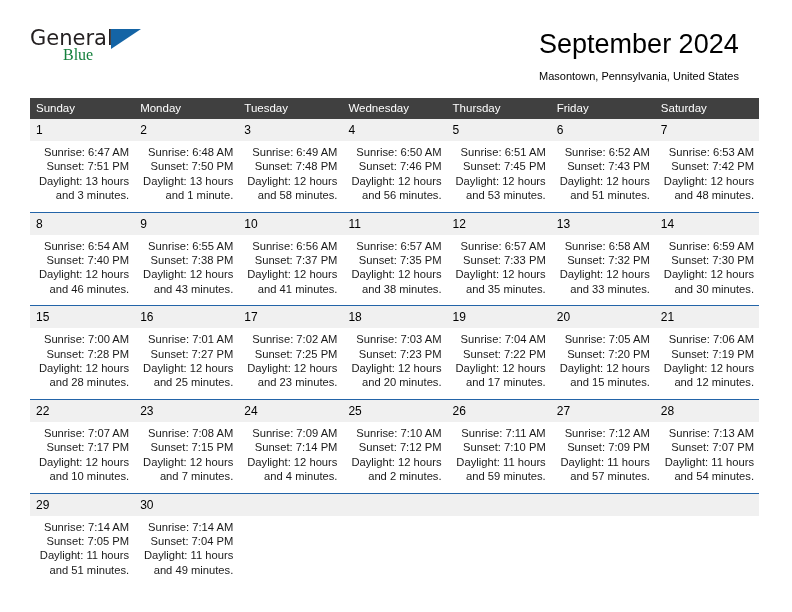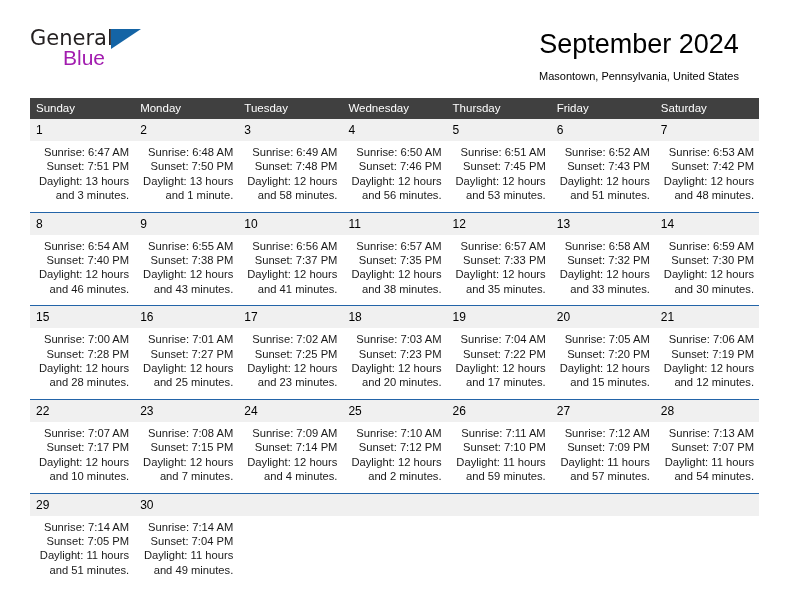--- a/index.html
+++ b/index.html
@@ -43,36 +43,36 @@
     top: 0;
     font-size: 21px;
     letter-spacing: 0px;
     color: #231f20;
     font-family: "DejaVu Sans", sans-serif;
   }
   .logo-blue {
     position: absolute;
     left: 33px;
     top: 20px;
-    font-size: 21px;
-    color: #a21caf;
-    font-family: Liberation Sans, sans-serif;
+    font-size: 16px;
+    color: #15803d;
+    font-family: Liberation Serif, serif;
   }
   .logo-triangle {
     position: absolute;
     left: 81px;
     top: 3px;
     width: 0;
     height: 0;
     border-left: 30px solid #1464a5;
     border-bottom: 20px solid transparent;
   }
 
   .titles {
-    text-align: center;
+    text-align: left;
     padding-top: 2px;
   }
   .cal-title {
     font-size: 27px;
     font-weight: normal;
     color: #000000;
     line-height: 32px;
     white-space: nowrap;
   }
   .cal-subtitle {

